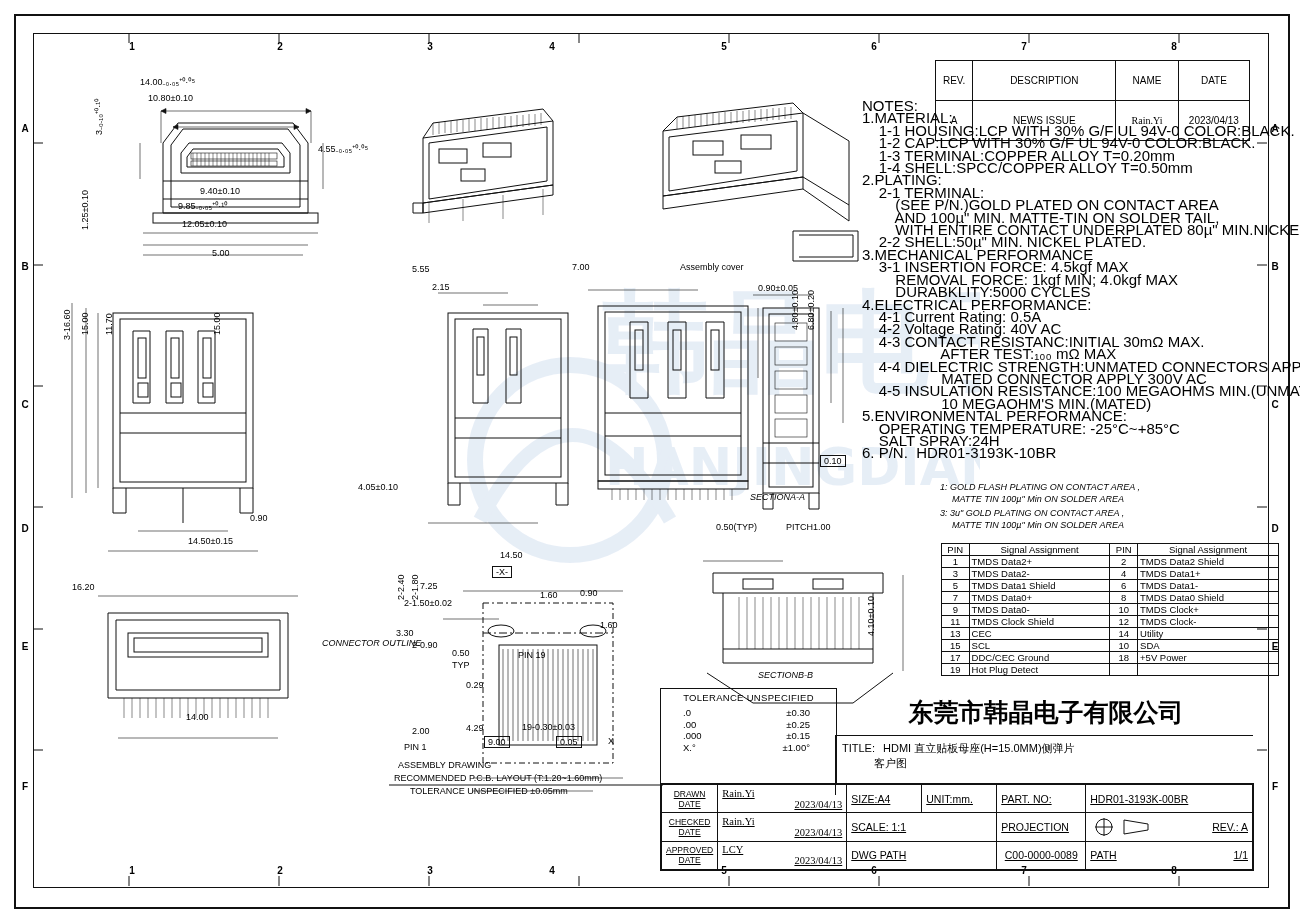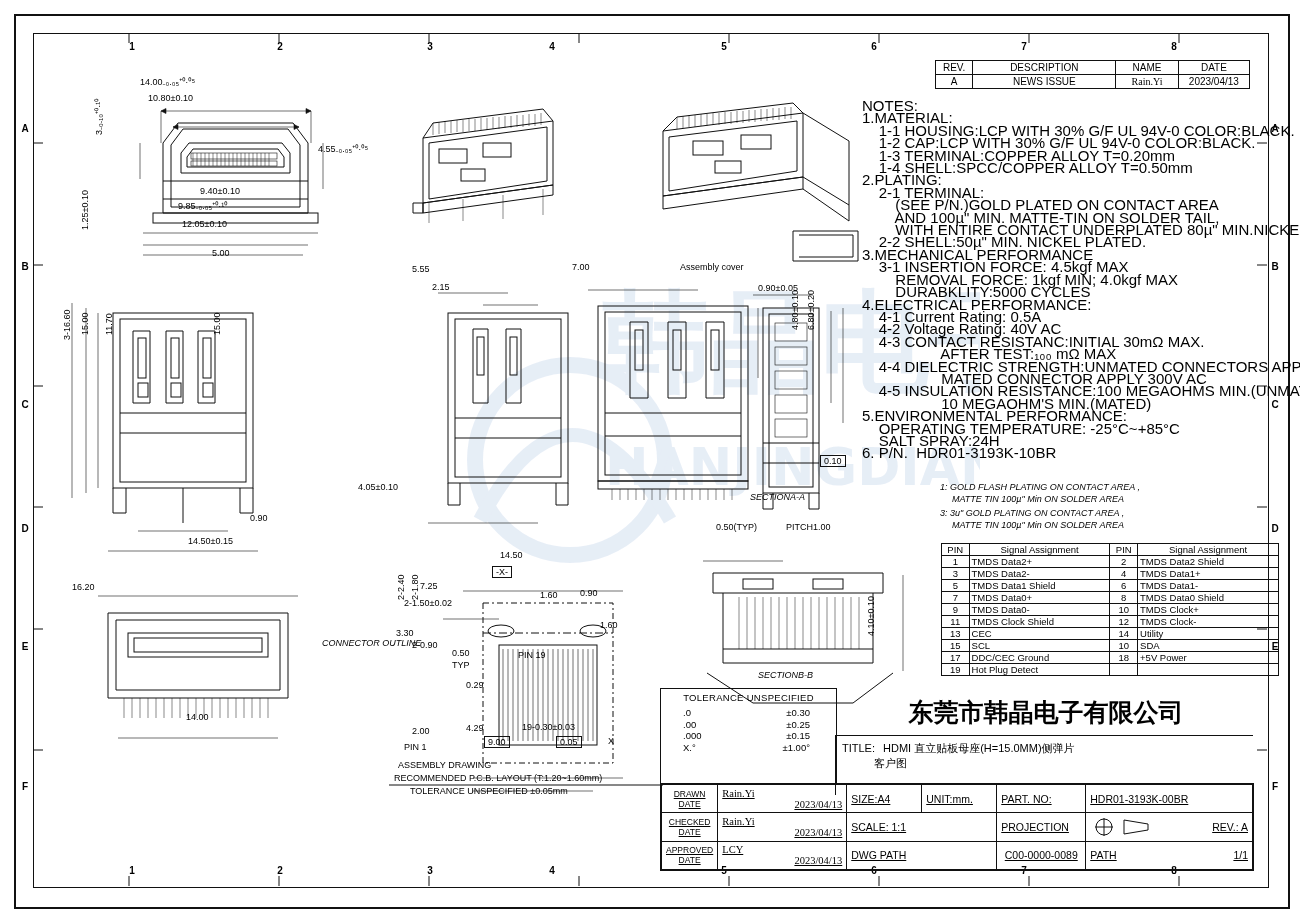--- a/index.html
+++ b/index.html
@@ -4,21 +4,21 @@
 <style>
   html,body{margin:0;padding:0;background:#fff;}
   body{width:1300px;height:919px;font-family:"Liberation Sans",sans-serif;color:#000;}
   #sheet{position:relative;width:1300px;height:919px;overflow:hidden;background:#fff;}
   .frame-outer{position:absolute;left:14px;top:14px;width:1272px;height:891px;border:2px solid #111;}
   .frame-inner{position:absolute;left:33px;top:33px;width:1234px;height:853px;border:1px solid #111;}
   .zone-lbl{position:absolute;font-size:10px;font-weight:bold;text-align:center;line-height:18px;}
   .dwg{position:absolute;left:33px;top:33px;width:1234px;height:853px;pointer-events:none;}
   table{border-collapse:collapse;}
   .rev-tbl{position:absolute;left:935px;top:60px;width:315px;font-size:10px;}
-  .rev-tbl td,.rev-tbl th{border:1px solid #111;text-align:center;padding:1px 2px;font-weight:normal;}
+  .rev-tbl td,.rev-tbl th{border:1px solid #111;text-align:center;padding:14px 2px;font-weight:normal;}
   .rev-tbl th{font-weight:normal;}
   .notes{position:absolute;left:862px;top:100px;width:395px;font-size:15px;line-height:12.4px;font-family:"Liberation Sans",sans-serif;white-space:pre;}
   .pin-tbl{position:absolute;left:941px;top:543px;width:338px;font-size:9.5px;}
   .pin-tbl td{border:1px solid #111;padding:0px 2px;white-space:nowrap;}
   .pin-tbl td.n{width:22px;text-align:center;}
   .pin-tbl td.h{text-align:center;}
   .tol-box{position:absolute;left:660px;top:688px;width:175px;height:95px;border:1px solid #111;font-size:9.5px;}
   .tol-title{text-align:center;padding-top:3px;letter-spacing:.3px;}
   .tol-row{display:flex;justify-content:space-between;padding:0 26px 0 22px;line-height:11.5px;}
   .company{position:absolute;left:840px;top:690px;width:412px;height:45px;display:flex;align-items:center;justify-content:center;font-size:25px;font-weight:bold;font-family:"DejaVu Sans",sans-serif;}

